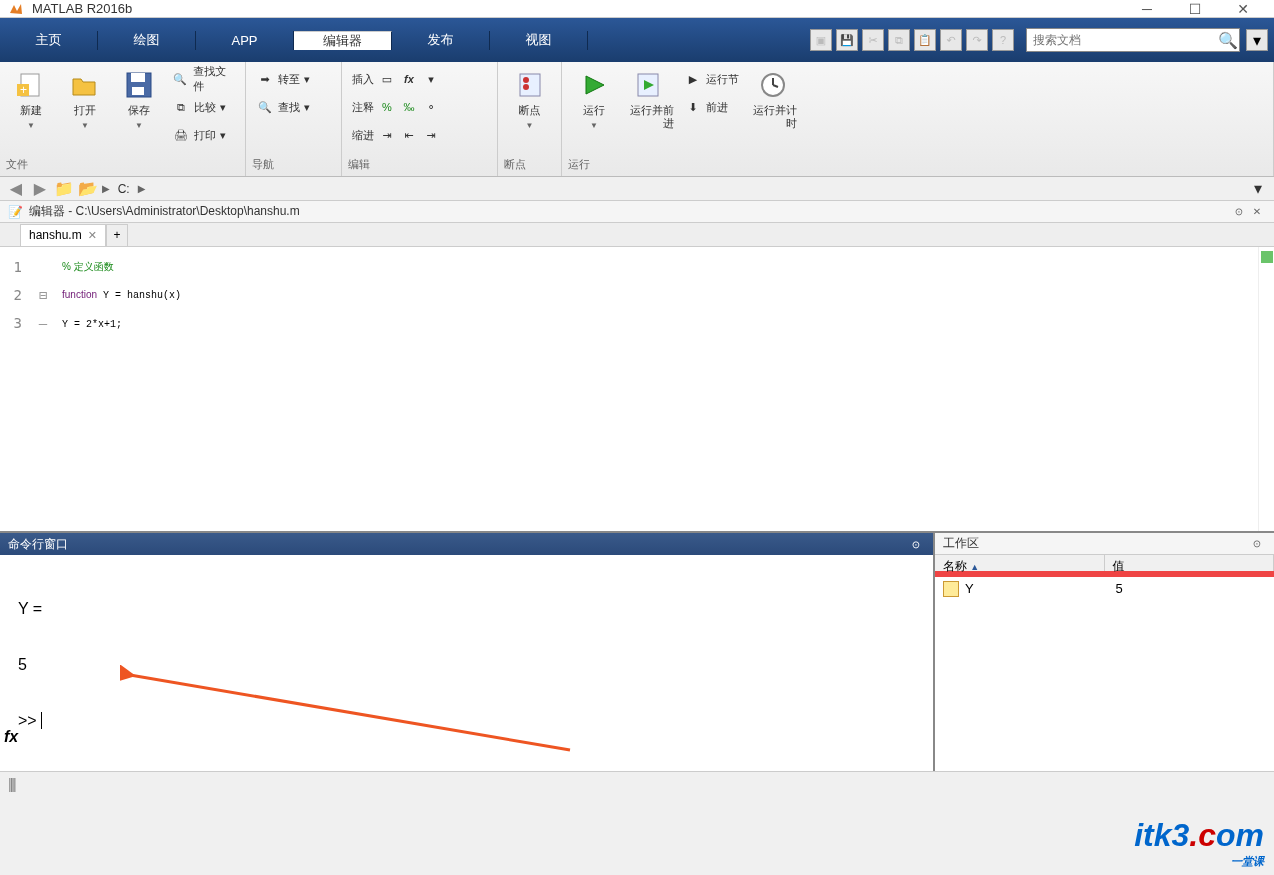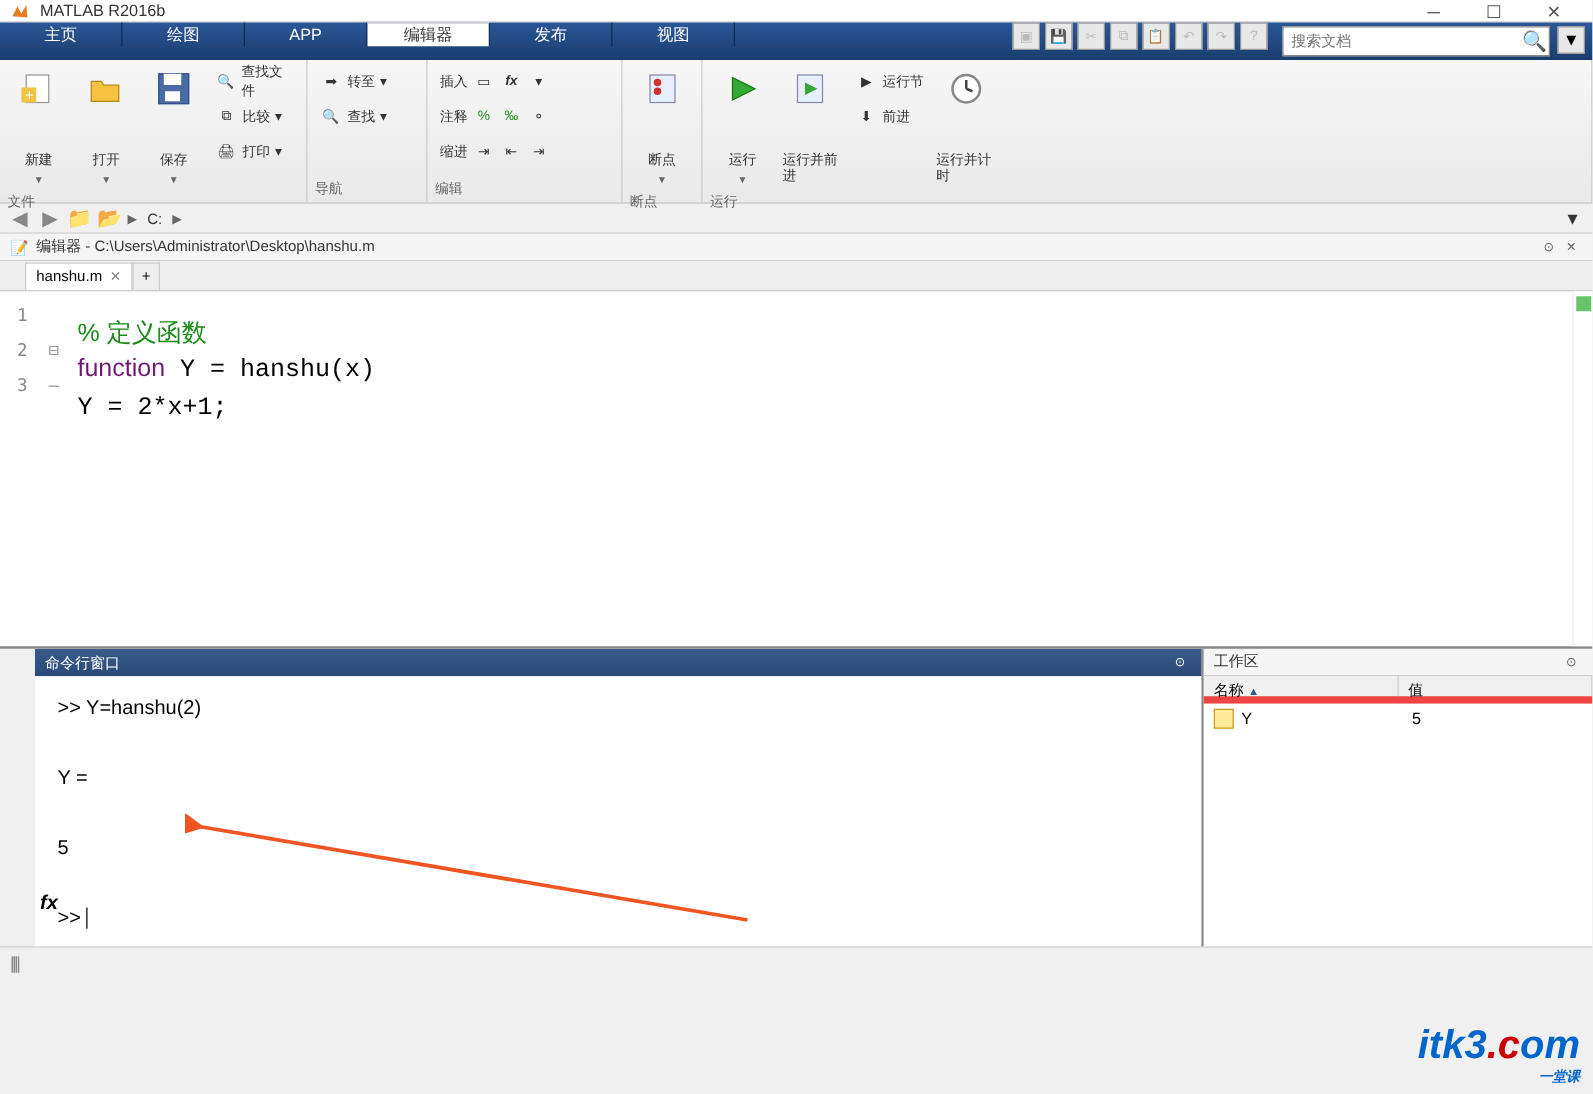--- a/index.html
+++ b/index.html
@@ -6,40 +6,40 @@
 body { width: 1274px; height: 875px; background: #f0f0f0; overflow: hidden; position: relative; }
 
 
 .titlebar { height: 18px; background: #fff; border-bottom: 1px solid #ccc; display: flex; align-items: center; padding: 0 8px; }
 .titlebar .logo { width: 16px; height: 16px; margin-right: 8px; }
 .titlebar .title { font-size: 13px; color: #333; flex: 1; }
 .titlebar .win-btns { display: flex; gap: 18px; margin-right: 8px; }
 .titlebar .win-btn { width: 30px; height: 24px; display: flex; align-items: center; justify-content: center; font-size: 14px; color: #555; }
 
 
-.tabstrip { height: 30px; background: linear-gradient(#2b5797,#1a3d6e); display: flex; align-items: flex-start; }
+.tabstrip { height: 44px; background: linear-gradient(#2b5797,#1a3d6e); display: flex; align-items: center; }
 .main-tabs { display: flex; }
 .main-tab { min-width: 98px; padding: 0 18px; display:flex; align-items:center; justify-content:center; font-size: 13px; color: #fff; border-right: 1px solid #0f2a50; cursor:pointer; }
 .main-tab.active { background: #fff; color: #333; border-top: 1px solid #ccc; }
 .tabstrip .spacer { flex:1; }
 .quick-icons { display:flex; align-items:center; gap:4px; padding:0 6px; }
 .quick-icons .qi { width:22px; height:22px; display:flex; align-items:center; justify-content:center; color:#bbb; background:#e8e8e8; border:1px solid #999; font-size:11px; }
 .searchdoc { display:flex; align-items:center; background:#fff; margin:3px 6px; border:1px solid #888; }
 .searchdoc input { border:none; outline:none; width:190px; font-size:12px; padding:2px 6px; color:#888; }
 .searchdoc .mag { width:22px; height:22px; display:flex; align-items:center; justify-content:center; color:#2b5797; }
 .menu-arrow { width:22px; height:22px; background:#e8e8e8; border:1px solid #999; margin:3px 6px 3px 0; display:flex; align-items:center; justify-content:center; }
 
 
 .ribbon { height: 115px; background: linear-gradient(#f7f7f7,#e9e9e9); border-bottom:1px solid #bbb; display:flex; }
 .ribbon-group { border-right:1px solid #ccc; display:flex; flex-direction:column; padding:4px 6px 2px; }
 .ribbon-group .body { flex:1; display:flex; align-items:flex-start; gap:4px; }
 .ribbon-group .foot { font-size:11px; color:#666; text-align:left; padding:2px 0; }
 .bigbtn { width:52px; display:flex; flex-direction:column; align-items:center; justify-content:flex-start; gap:4px; padding:4px 2px; cursor:pointer; }
 .bigbtn .ic { width:34px; height:30px; display:flex; align-items:center; justify-content:center; }
-.bigbtn .lbl { font-size:11px; color:#333; text-align:left; line-height:1.2;margin-top:32px; }
+.bigbtn .lbl { font-size:11px; color:#333; text-align:right; line-height:1.2; }
 .bigbtn .dd { font-size:8px; color:#666; }
 .smallrow { display:flex; align-items:center; gap:4px; height:26px; font-size:11px; color:#333; cursor:pointer; padding:0 4px; }
 .smallrow .ic { width:18px; height:18px; display:flex; align-items:center; justify-content:center; }
 .col { display:flex; flex-direction:column; gap:2px; }
 
 
 .pathbar { height:24px; background:#f0f0f0; border-bottom:1px solid #ccc; display:flex; align-items:center; padding:0 6px; gap:4px; }
 .pathbar .nav-ic { width:20px; height:20px; display:flex; align-items:center; justify-content:center; color:#888; }
 .pathbar .crumb { font-size:12px; color:#333; padding:0 4px; }
 .pathbar .sep { font-size:10px; color:#666; }
@@ -53,29 +53,29 @@
 
 
 .editor-wrap { background:#fff; height: 310px; position:relative; border-bottom:2px solid #888; }
 .file-tabs { height:24px; background:#eee; border-bottom:1px solid #ccc; display:flex; align-items:center; padding-left:20px; }
 .file-tab { background:#fff; border:1px solid #ccc; border-bottom:none; height:22px; display:flex; align-items:center; padding:0 8px; font-size:12px; gap:6px; }
 .file-tab .close { color:#888; font-size:11px; }
 .file-tab.add { background:#eee; width:22px; justify-content:center; padding:0; }
 .code-area { display:flex; height:calc(100% - 24px); }
 .gutter { width:28px; text-align:right; padding:6px 6px 0 0; font-size:14px; color:#888; font-family: Consolas, monospace; line-height:28px; }
 .fold { width:30px; padding:6px 0 0; font-size:14px; color:#999; font-family: Consolas, monospace; line-height:28px; text-align:center; }
-.codetext { flex:1; padding:6px 0 0 4px; font-family: Consolas, "Courier New", monospace; font-size:20px; line-height:28px;margin-top:14px; }
+.codetext { flex:1; padding:6px 0 0 4px; font-family: Consolas, "Courier New", monospace; font-size:10px; line-height:28px; }
 .codetext .comment { color:#1a8a1a; }
 .codetext .keyword { color:#701a75; }
 .codetext .plain { color:#000;font-family:Liberation Mono, monospace; }
 .status-strip { width:16px; background:#fff; border-left:1px solid #eee; }
 .status-strip .sq { width:12px; height:12px; background:#6ac46a; margin:4px auto; }
 
 
-.bottom { display:flex; height:238px;padding-left:28px; }
+.bottom { display:flex; height:238px; }
 .cmd-pane { width:935px; display:flex; flex-direction:column; border-right:2px solid #888; }
 .cmd-body { flex:1; background:#fff; position:relative; padding:12px 18px; font-family: Consolas, monospace; font-size:16px; line-height:28px; overflow:hidden; }
 .fx { position:absolute; left:4px; bottom:20px; font-style:italic; font-size:16px; font-weight:bold; }
 .arrow-svg { position:absolute; left:120px; top:110px; }
 
 .ws-pane { flex:1; display:flex; flex-direction:column; }
 .ws-head { background:#f0f0f0; border-bottom:6px solid #ef4444; display:flex; font-size:12px; height:22px; }
 .ws-head .col-h { padding:3px 8px; border-right:1px solid #ccc; flex:1; }
 .ws-head .srt { font-size:9px; color:#2b5797; }
 .ws-body { flex:1; background:#fff; }
@@ -333,21 +333,20 @@
 
 <div class="bottom">
 
   <div class="cmd-pane">
     <div class="panel-header">
       <span>命令行窗口</span>
       <div class="pad"></div>
       <div class="ctl">⊙</div>
     </div>
     <div class="cmd-body">
-      <div>&gt;&gt; Y=hanshu(2)</div>
       <div>&nbsp;</div>
       <div>Y =</div>
       <div>&nbsp;</div>
       <div>     5</div>
       <div>&nbsp;</div>
       <div><span>&gt;&gt; </span><span style="border-left:1px solid #000">&nbsp;</span></div>
       <div class="fx">fx</div>
       <svg class="arrow-svg" width="460" height="90">
         <defs>
             <marker id="ah" markerWidth="12" markerHeight="10" refX="2" refY="5" orient="auto">

